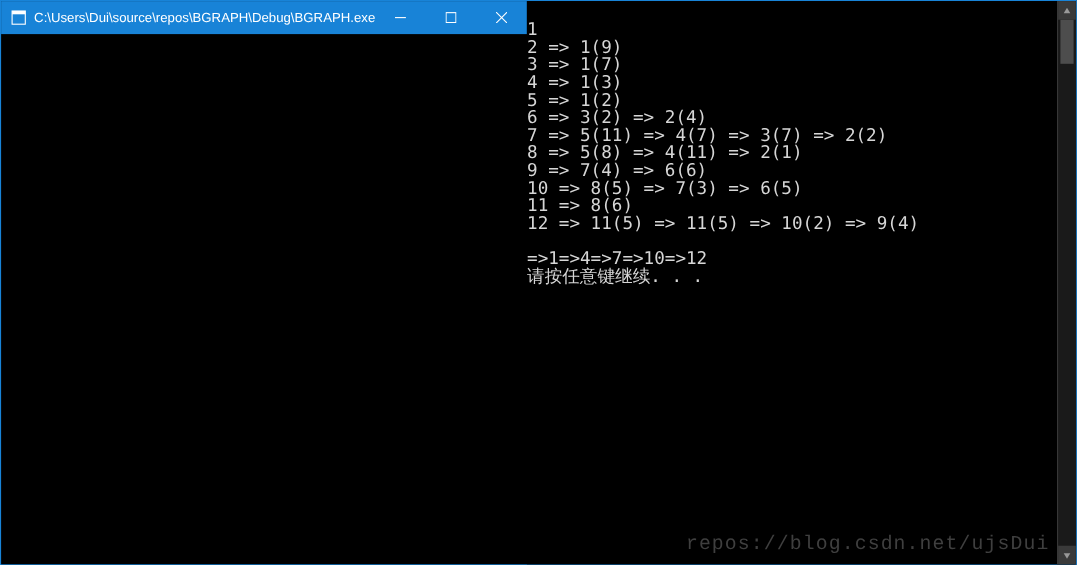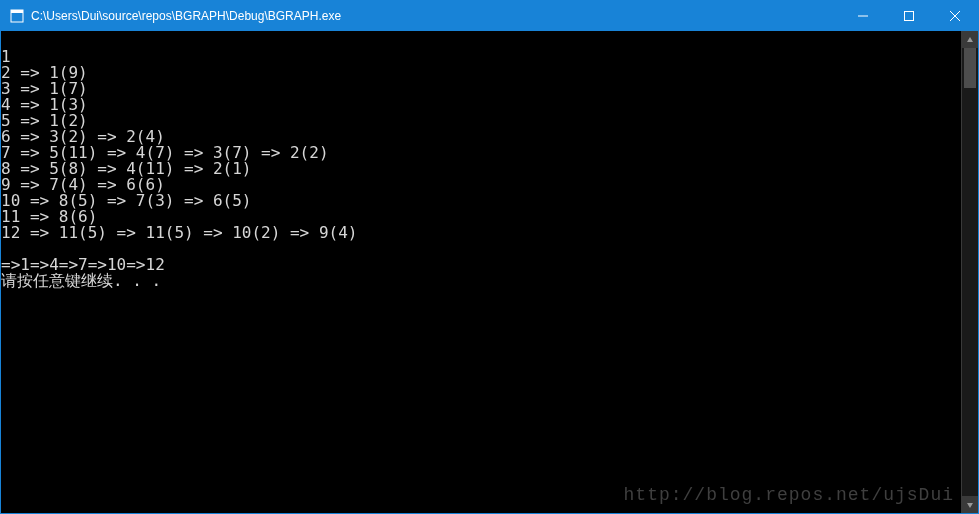--- a/index.html
+++ b/index.html
@@ -13,21 +13,21 @@
       background: #ffffff;
       font-family: "Segoe UI", Tahoma, sans-serif;
       overflow: hidden;
       position: relative;
     }
     .window {
       width: 979px;
       height: 514px;
       border: 1px solid #1883d7;
       display: flex;
-      flex-direction: column;
+      flex-direction: row;
       background: #000000;
     }
     .titlebar {
       height: 30px;
       background: #1883d7;
       display: flex;
       align-items: center;
       color: #ffffff;
       flex-shrink: 0;
     }
@@ -171,15 +171,15 @@
       </div>
       <div class="scroll-track">
         <div class="scroll-thumb"></div>
       </div>
       <div class="scroll-btn">
         <svg viewBox="0 0 8 8">
             <polygon points="1,2 7,2 4,7"></polygon>
           </svg>
       </div>
     </div>
-    <div class="watermark">http://blog.repos.net/ujsDui</div>
+    <div class="watermark">repos://blog.csdn.net/ujsDui</div>
   </div>
 </div>
 
 </body></html>

